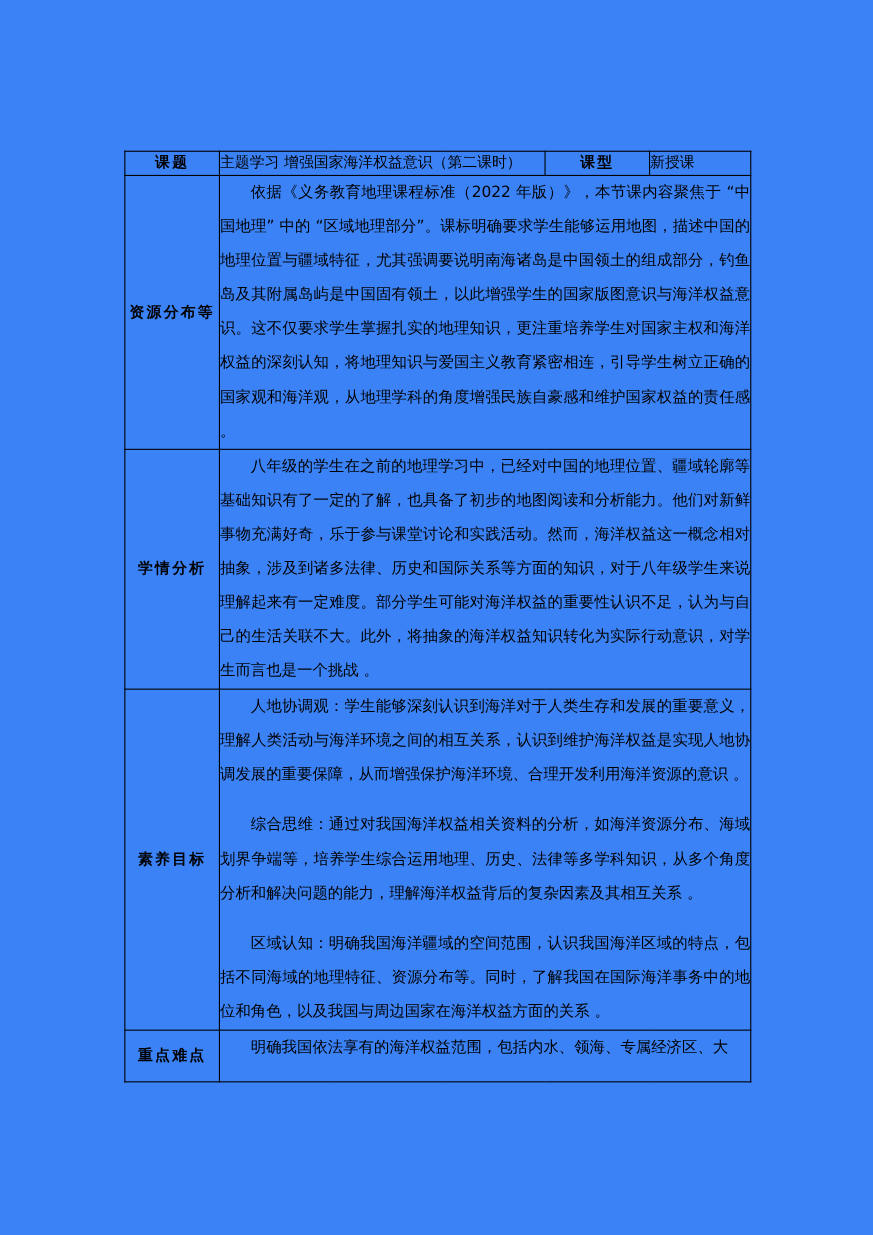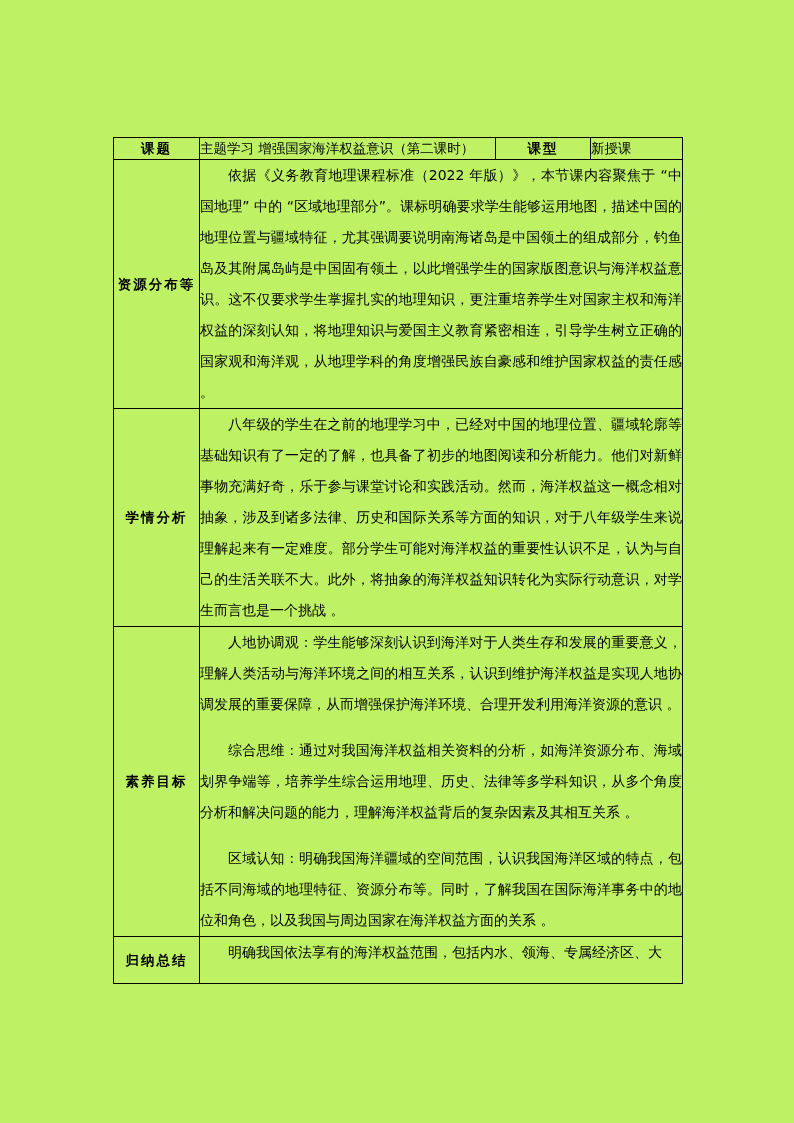--- a/index.html
+++ b/index.html
@@ -1,18 +1,18 @@
 <!DOCTYPE html>
 <html><head>
 <meta charset="utf-8">
 <style>
   html, body { margin: 0; padding: 0; background: #ffffff; }
   body { width: 794px; height: 1123px; position: relative; overflow: hidden;
          font-family: "DejaVu Sans", "Liberation Sans", sans-serif; color: #000; }
-  .page { position: absolute; left: 0; top: 0; width: 794px; height: 1123px; background: #bef264; }
+  .page { position: absolute; left: 0; top: 0; width: 794px; height: 1123px; background: #3b82f6; }
   table.plan {
     position: absolute; left: 113px; top: 137px; width: 569px;
     border-collapse: collapse; table-layout: fixed;
   }
   table.plan td {
     border: 1px solid #000; padding: 0; vertical-align: middle;
     font-size: 13.5px; line-height: 21px;
   }
   td.lbl {
     text-align: center; font-weight: bold; font-family: "DejaVu Serif", "Liberation Serif", serif;
@@ -66,20 +66,20 @@
     <tr>
       <td class="lbl side" style="height:305px;">素养目标</td>
       <td class="body" colspan="5">
         <p class="para">人地协调观：学生能够深刻认识到海洋对于人类生存和发展的重要意义，理解人类活动与海洋环境之间的相互关系，认识到维护海洋权益是实现人地协调发展的重要保障，从而增强保护海洋环境、合理开发利用海洋资源的意识 。</p>
         <p class="para">综合思维：通过对我国海洋权益相关资料的分析，如海洋资源分布、海域划界争端等，培养学生综合运用地理、历史、法律等多学科知识，从多个角度分析和解决问题的能力，理解海洋权益背后的复杂因素及其相互关系 。</p>
         <p class="para">区域认知：明确我国海洋疆域的空间范围，认识我国海洋区域的特点，包括不同海域的地理特征、资源分布等。同时，了解我国在国际海洋事务中的地位和角色，以及我国与周边国家在海洋权益方面的关系 。</p>
       </td>
     </tr>
 
     <tr>
-      <td class="lbl side" style="height:30px;">归纳总结</td>
+      <td class="lbl side" style="height:30px;">重点难点</td>
       <td class="body" colspan="5" style="padding-top:0;padding-bottom:16px;">
         <p class="para" style="white-space:nowrap;overflow:hidden;line-height:30px;">明确我国依法享有的海洋权益范围，包括内水、领海、专属经济区、大</p>
       </td>
     </tr>
   </tbody>
     </table>
 </div>
 
 </body></html>

